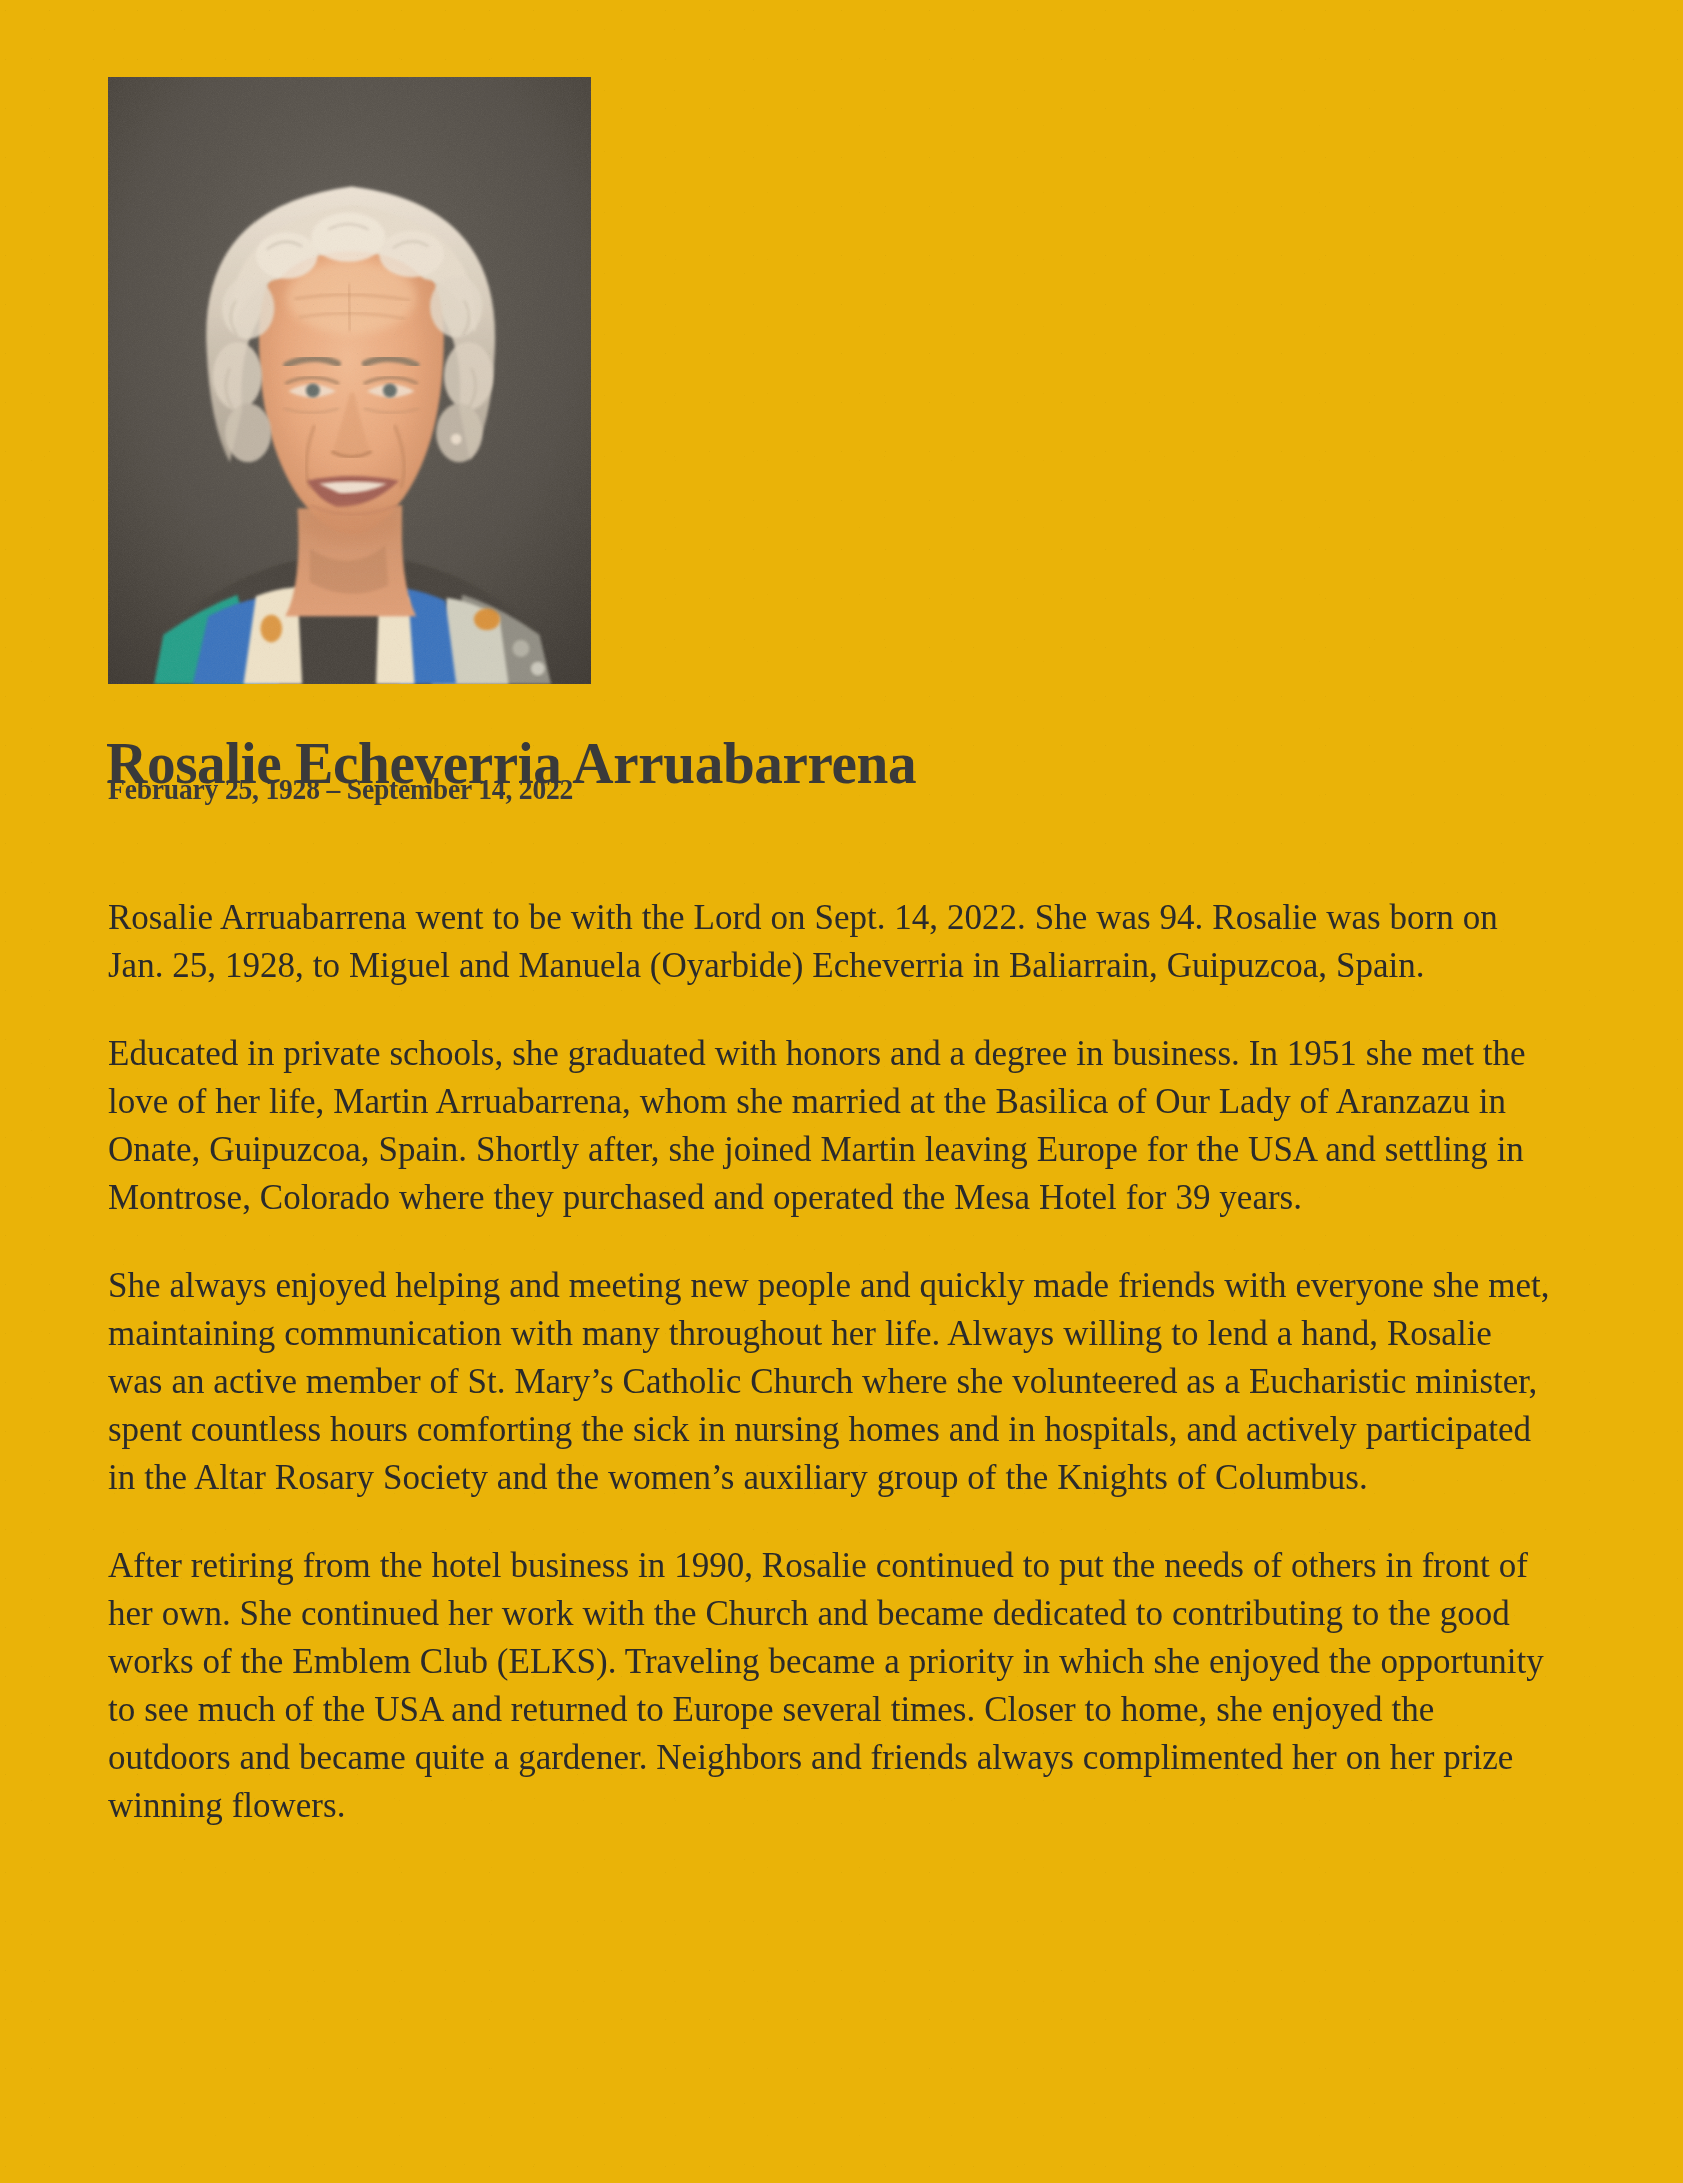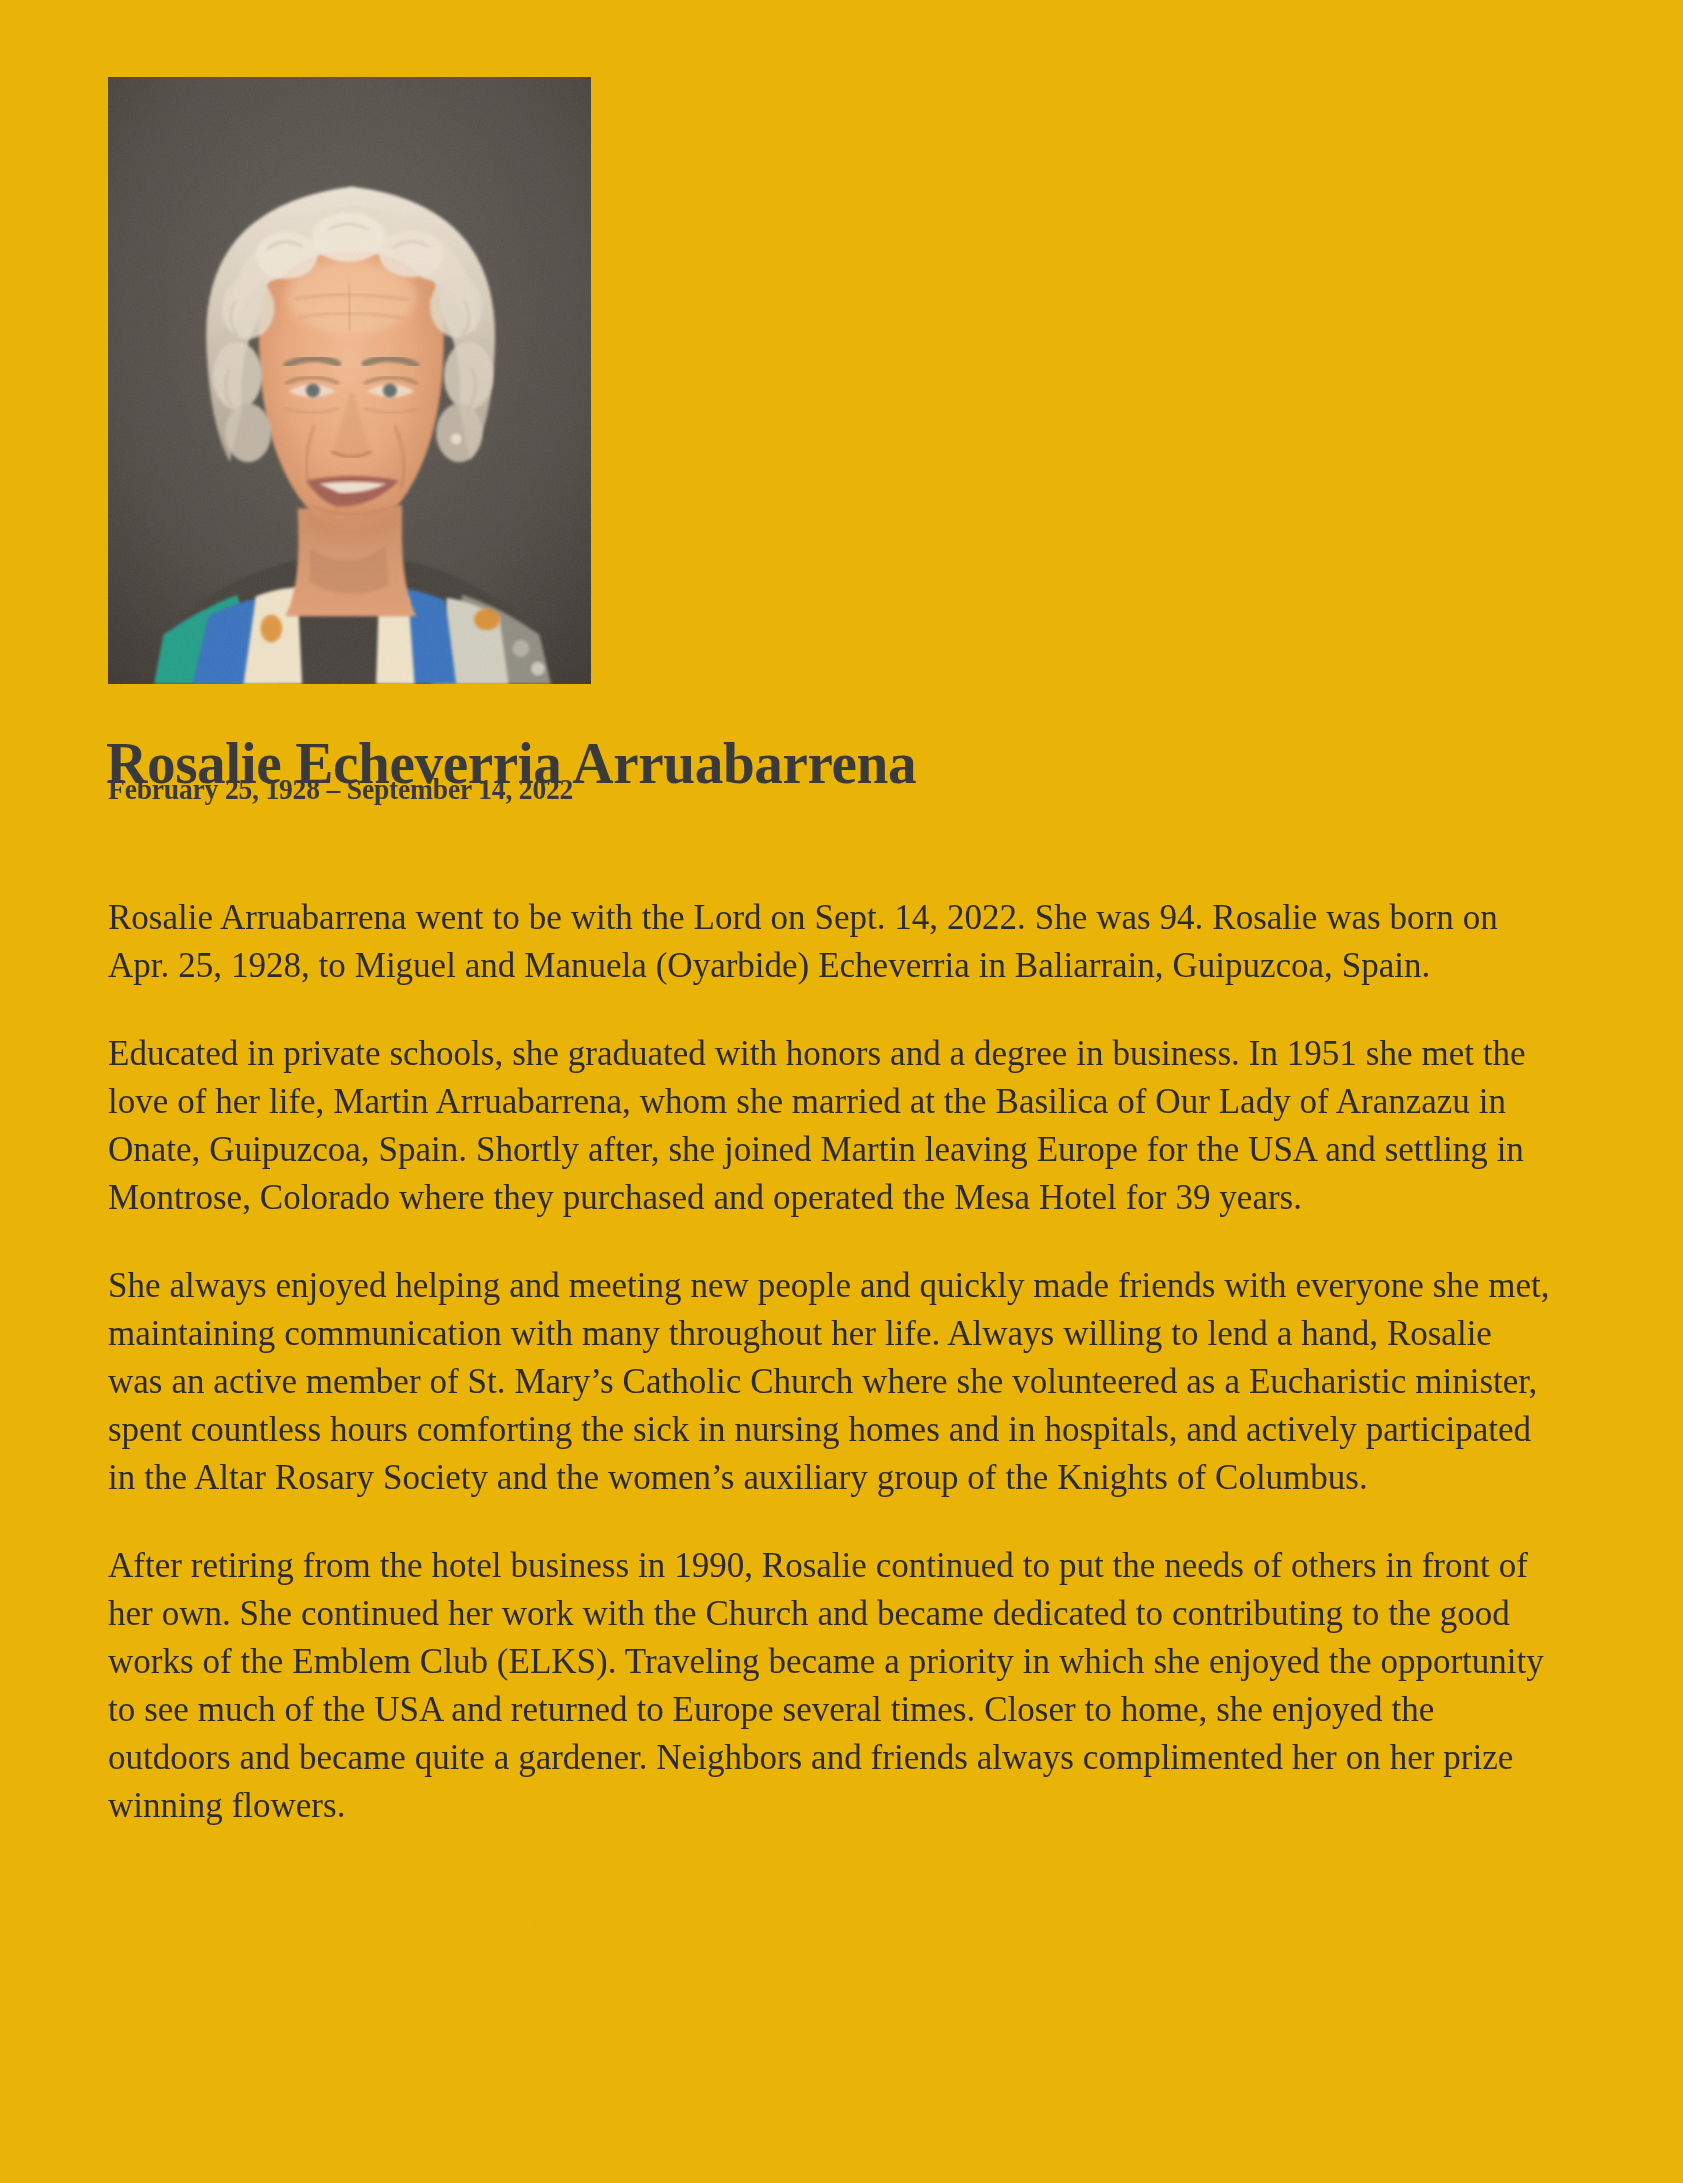--- a/index.html
+++ b/index.html
@@ -222,21 +222,21 @@
       <rect x="0" y="0" width="627" height="788" filter="url(#grainF)" opacity="0.10"></rect>
       <rect x="0" y="0" width="627" height="788" fill="#ff9a4d" opacity="0.05"></rect>
     </svg>
   </div>
 
   <h1 class="name-heading">Rosalie Echeverria Arruabarrena</h1>
 
   <div class="life-dates">February 25, 1928 – September 14, 2022</div>
 
   <div class="obituary-body">
-    <p class="obit-paragraph">Rosalie Arruabarrena went to be with the Lord on Sept. 14, 2022. She was 94. Rosalie was born on Apr. 25, 1928, to Miguel and Manuela (Oyarbide) Echeverria in Baliarrain, Guipuzcoa, Spain.</p>
+    <p class="obit-paragraph">Rosalie Arruabarrena went to be with the Lord on Sept. 14, 2022. She was 94. Rosalie was born on Jan. 25, 1928, to Miguel and Manuela (Oyarbide) Echeverria in Baliarrain, Guipuzcoa, Spain.</p>
     <p class="obit-paragraph">Educated in private schools, she graduated with honors and a degree in business. In 1951 she met the love of her life, Martin Arruabarrena, whom she married at the Basilica of Our Lady of Aranzazu in Onate, Guipuzcoa, Spain. Shortly after, she joined Martin leaving Europe for the USA and settling in Montrose, Colorado where they purchased and operated the Mesa Hotel for 39 years.</p>
     <p class="obit-paragraph">She always enjoyed helping and meeting new people and quickly made friends with everyone she met, maintaining communication with many throughout her life. Always willing to lend a hand, Rosalie was an active member of St. Mary’s Catholic Church where she volunteered as a Eucharistic minister, spent countless hours comforting the sick in nursing homes and in hospitals, and actively participated in the Altar Rosary Society and the women’s auxiliary group of the Knights of Columbus.</p>
     <p class="obit-paragraph">After retiring from the hotel business in 1990, Rosalie continued to put the needs of others in front of her own. She continued her work with the Church and became dedicated to contributing to the good works of the Emblem Club (ELKS). Traveling became a priority in which she enjoyed the opportunity to see much of the USA and returned to Europe several times. Closer to home, she enjoyed the outdoors and became quite a gardener. Neighbors and friends always complimented her on her prize winning flowers.</p>
   </div>
 
   <div class="scan-noise"></div>
 </div>
 
 
 </body></html>

